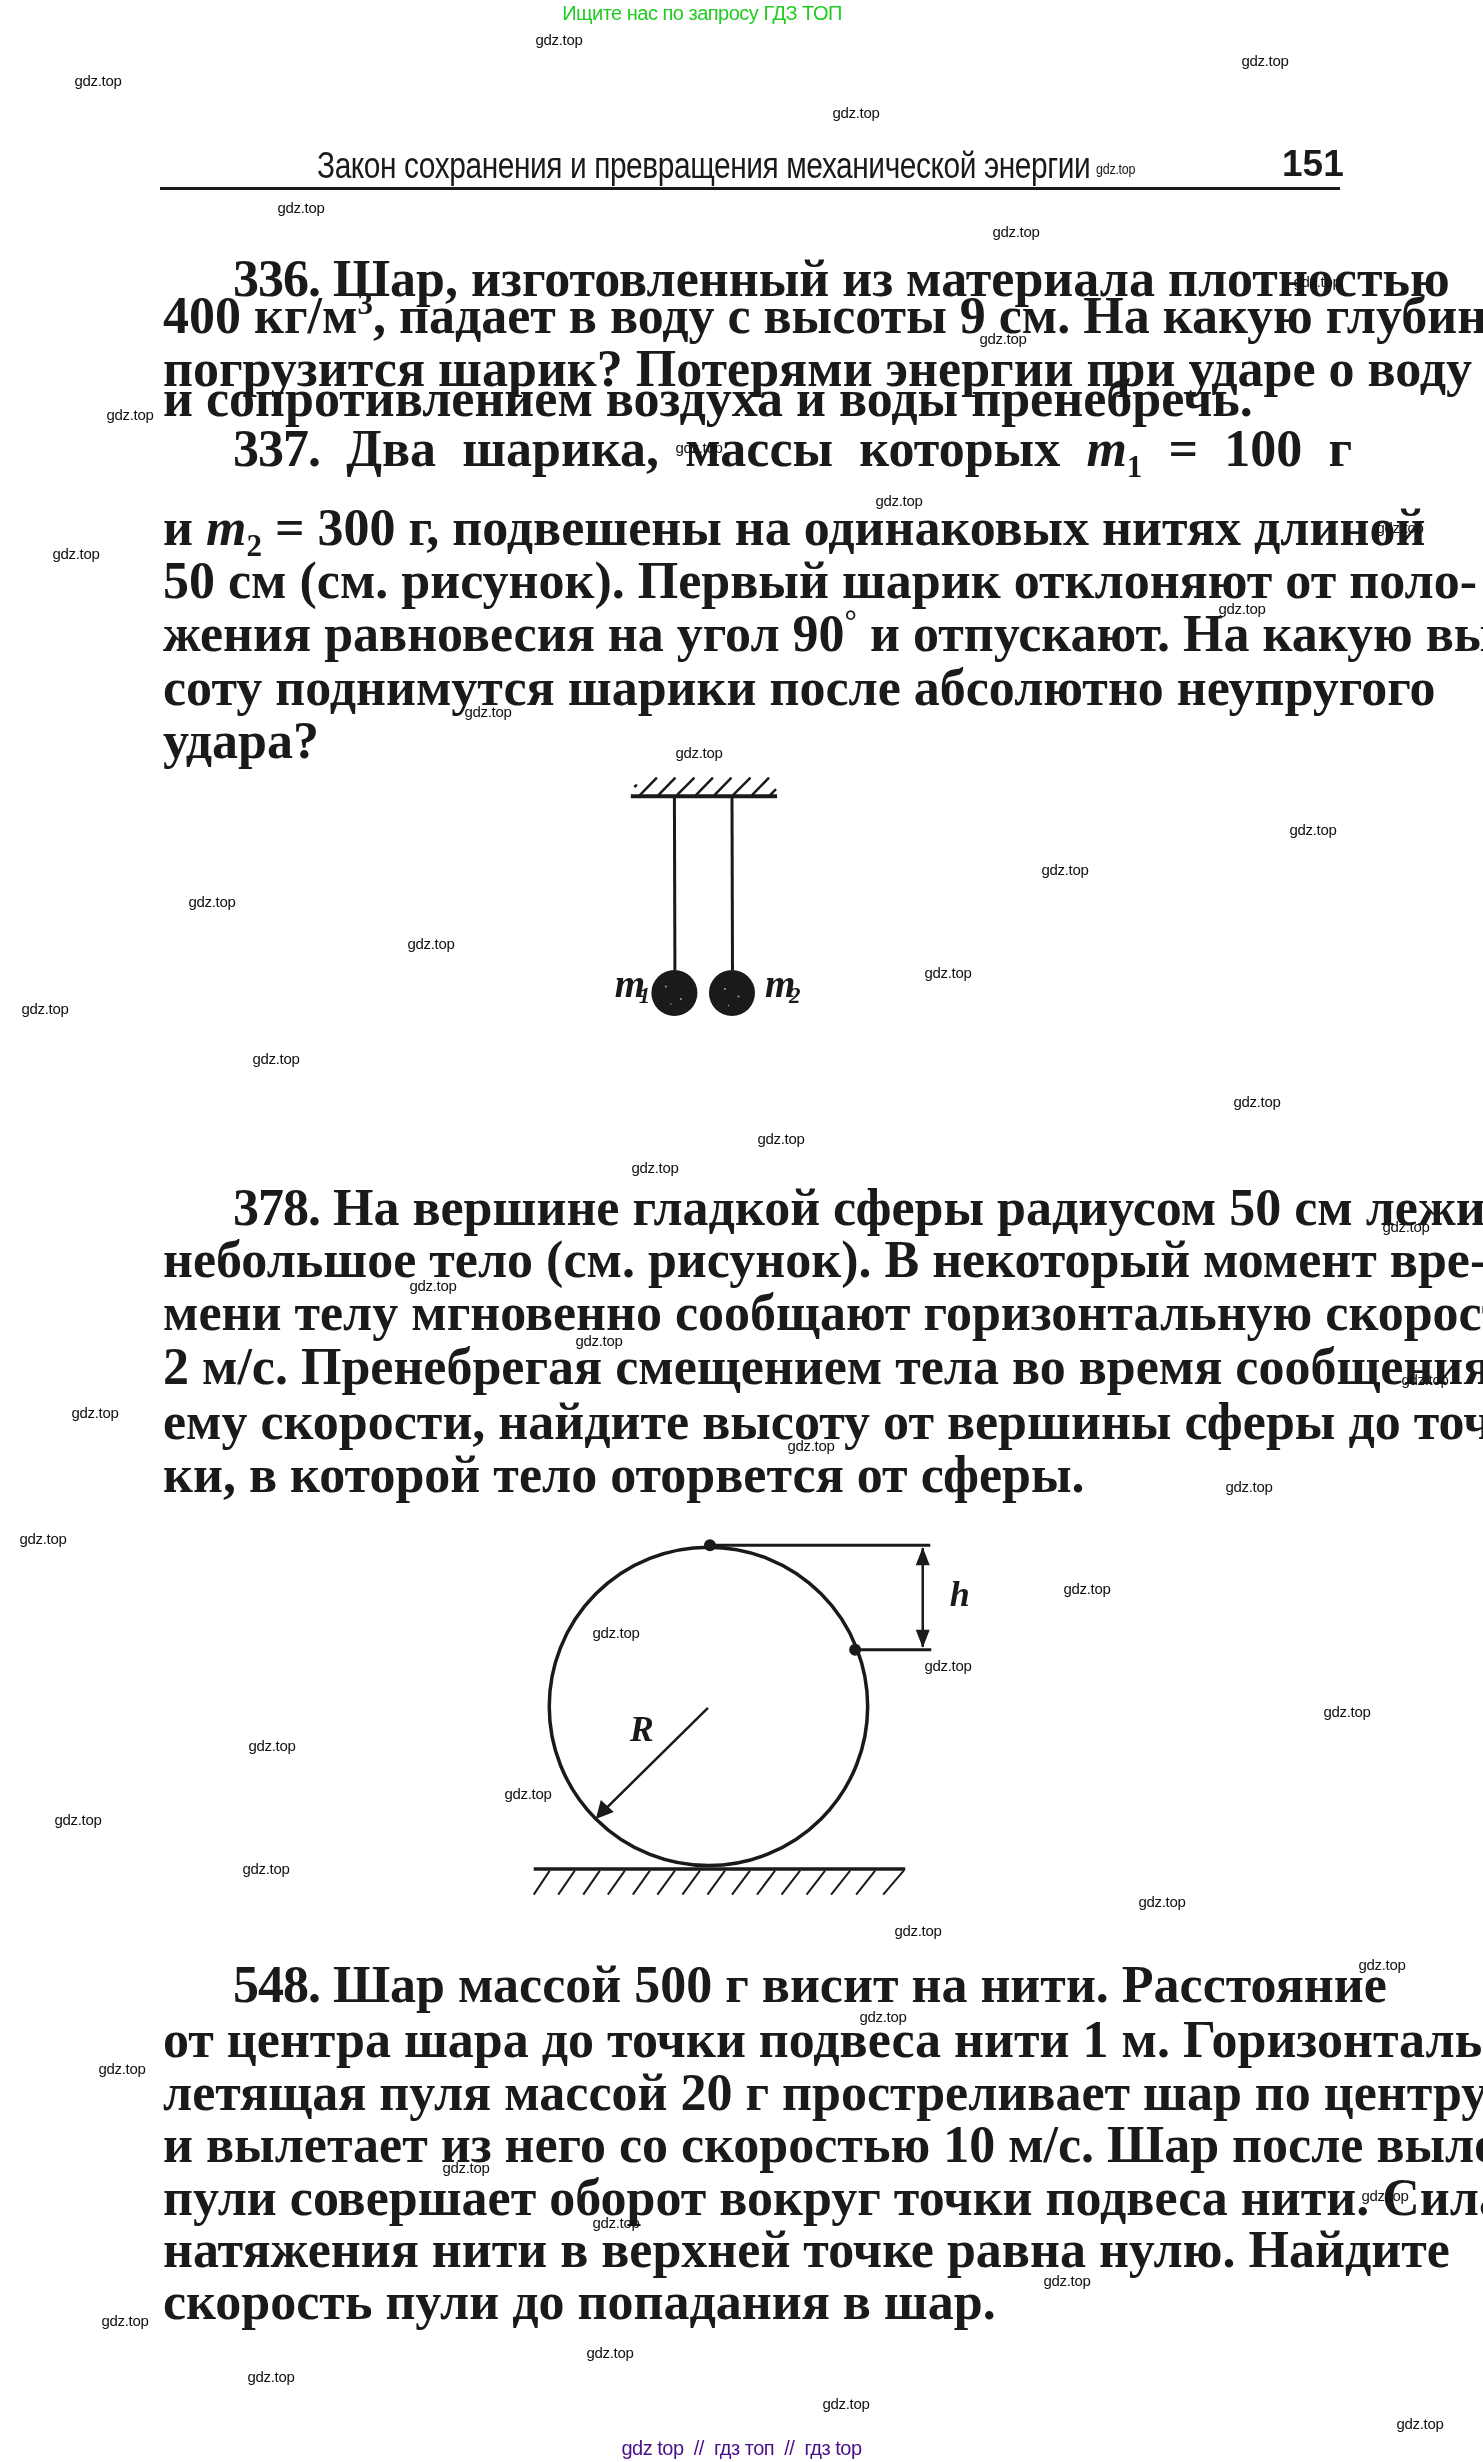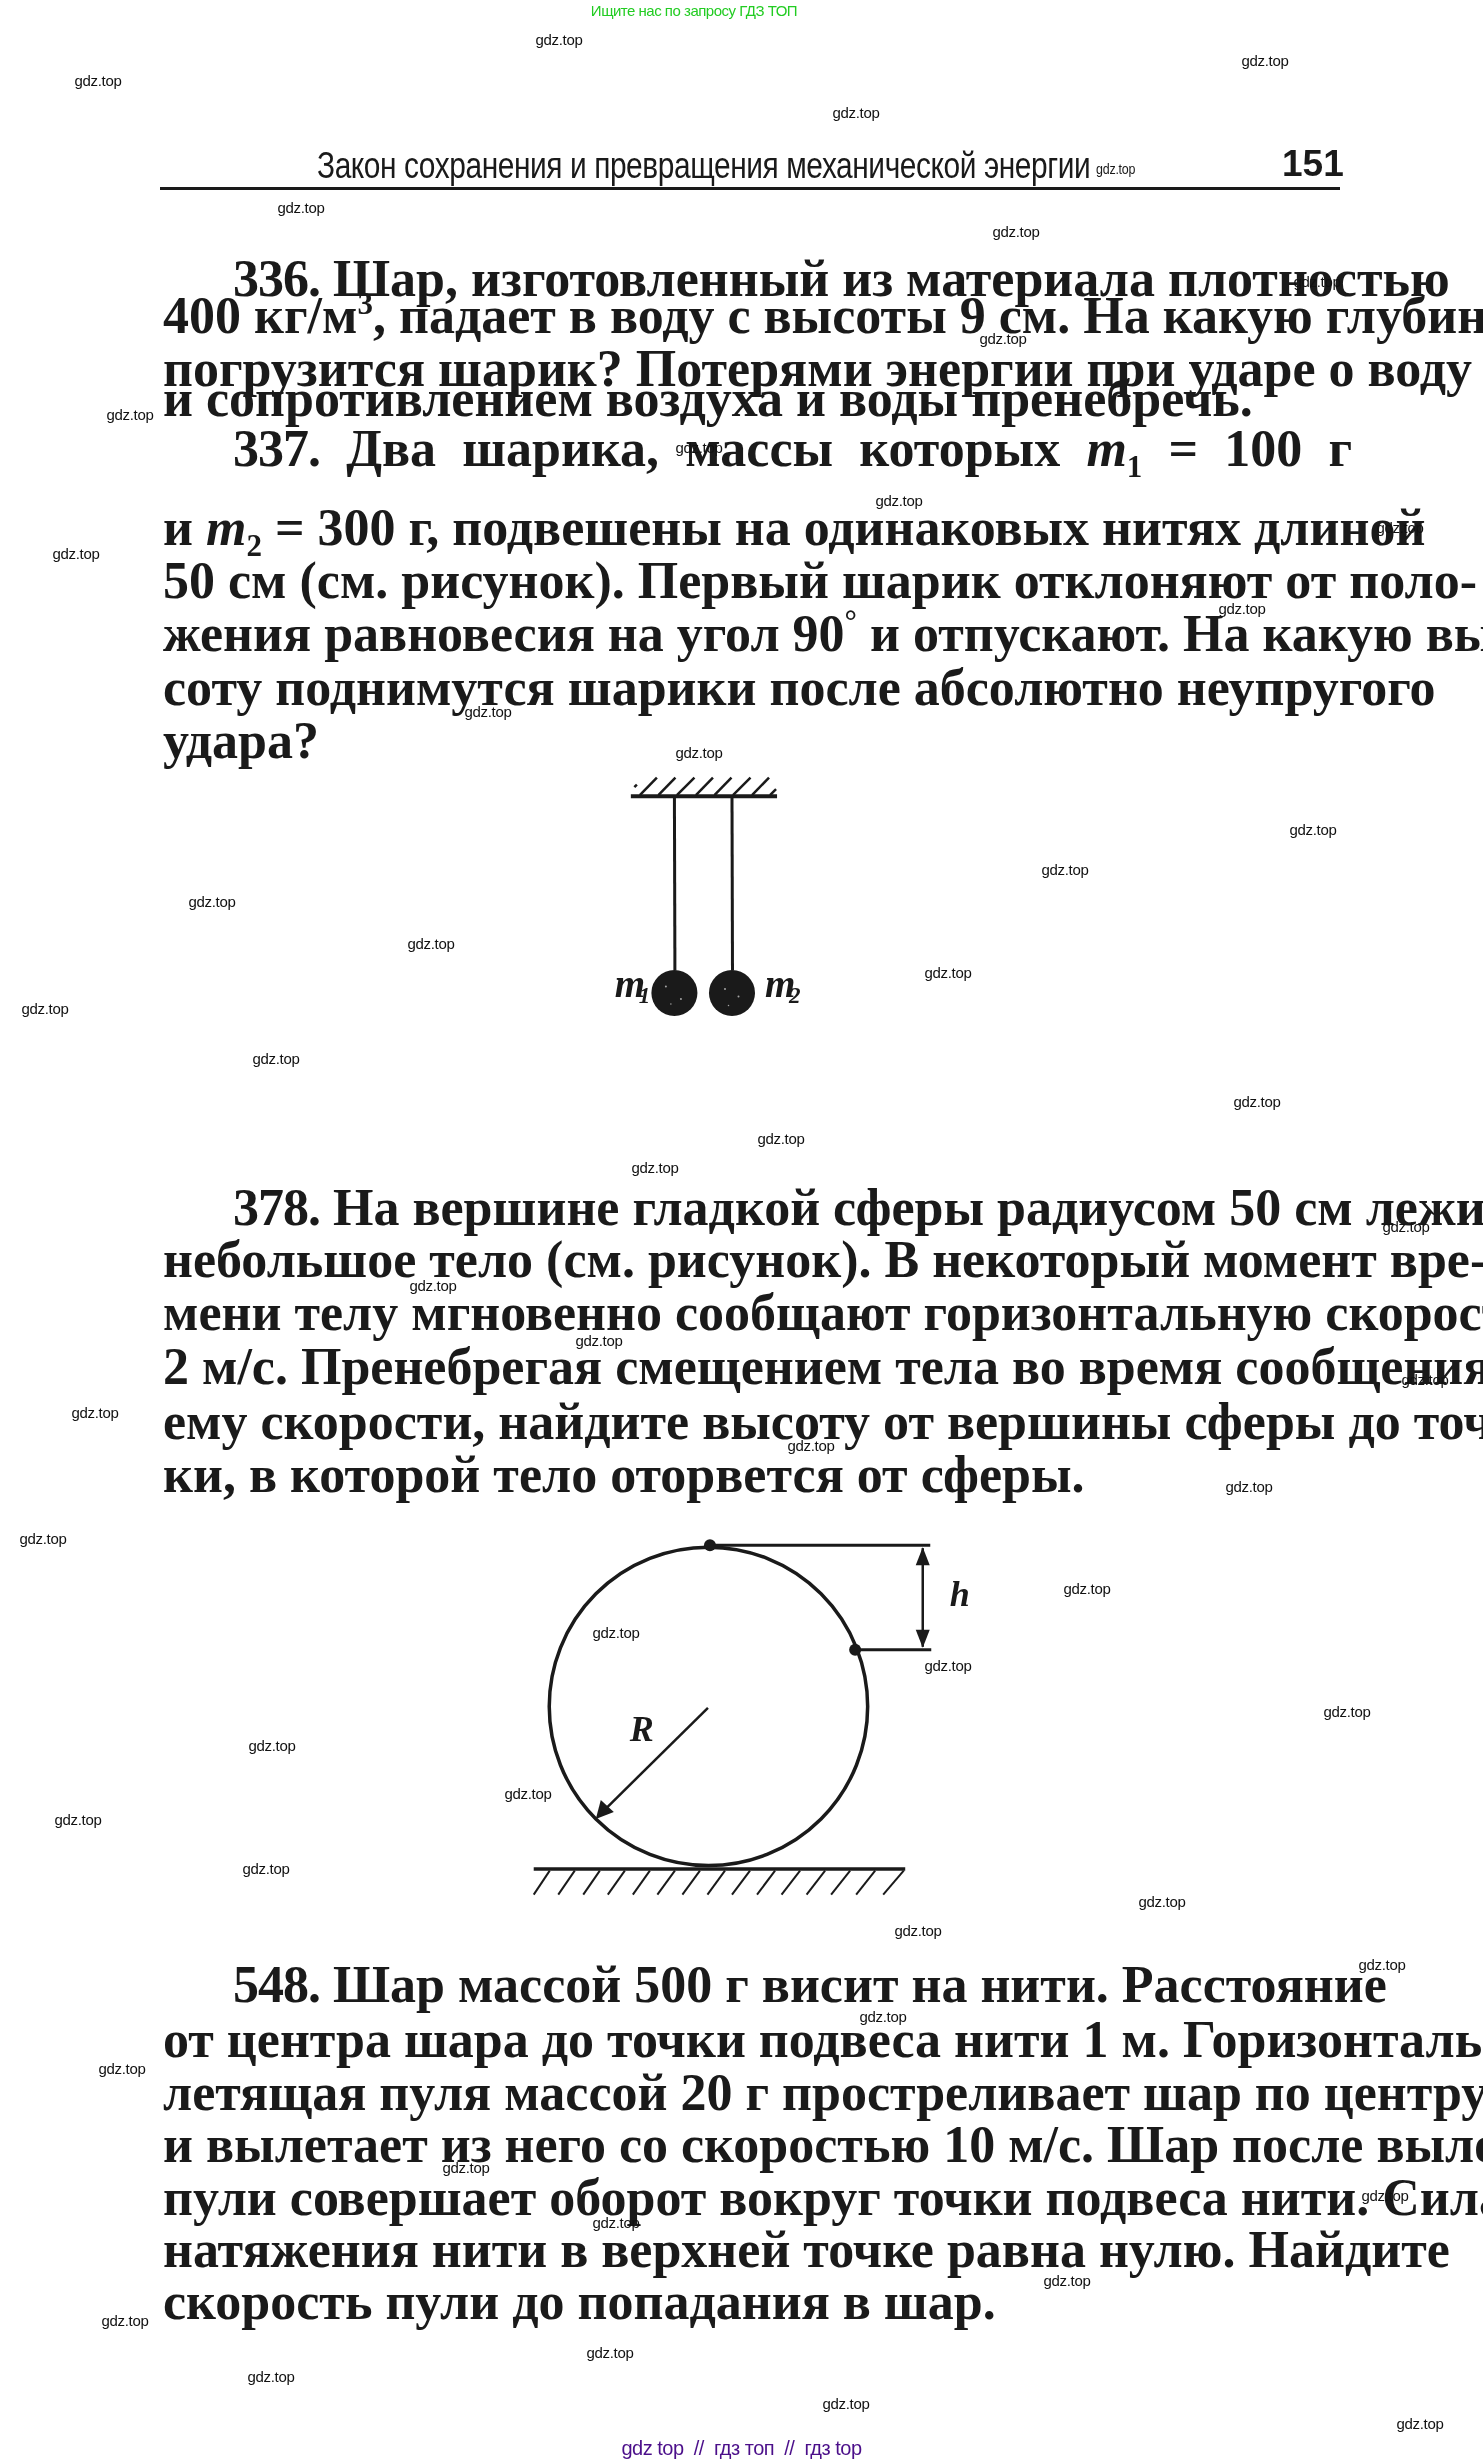--- a/index.html
+++ b/index.html
@@ -1,20 +1,20 @@
 <!DOCTYPE html>
 <html style="font-size:8px"><head>
 <meta charset="utf-8">
 <style>
   html, body { margin: 0; padding: 0; background: #ffffff; }
   body { width: 1483px; height: 2462px; position: relative; overflow: hidden; }
   .abs { position: absolute; }
   .promo-top {
-    left: 0; width: 1388px; top: 2px; text-align: center;
-    font-family: "Liberation Sans", sans-serif; font-size: 15px; color: #22cc22;
+    left: 8px; width: 1388px; top: 2px; text-align: center;
+    font-family: "Liberation Sans", sans-serif; font-size: 20px; color: #22cc22;
     letter-spacing: -0.5px;
   }
   .wm {
     font-family: "Liberation Sans", sans-serif; font-size: 15px; color: #111;
     white-space: nowrap; transform: translate(-50%, -50%);
     letter-spacing: -0.3px;
   }
   .running-head {
     left: 317px; top: 145px; height: 40px;
     font-family: "Liberation Sans", sans-serif; font-size: 36px; color: #1a1a1a;

